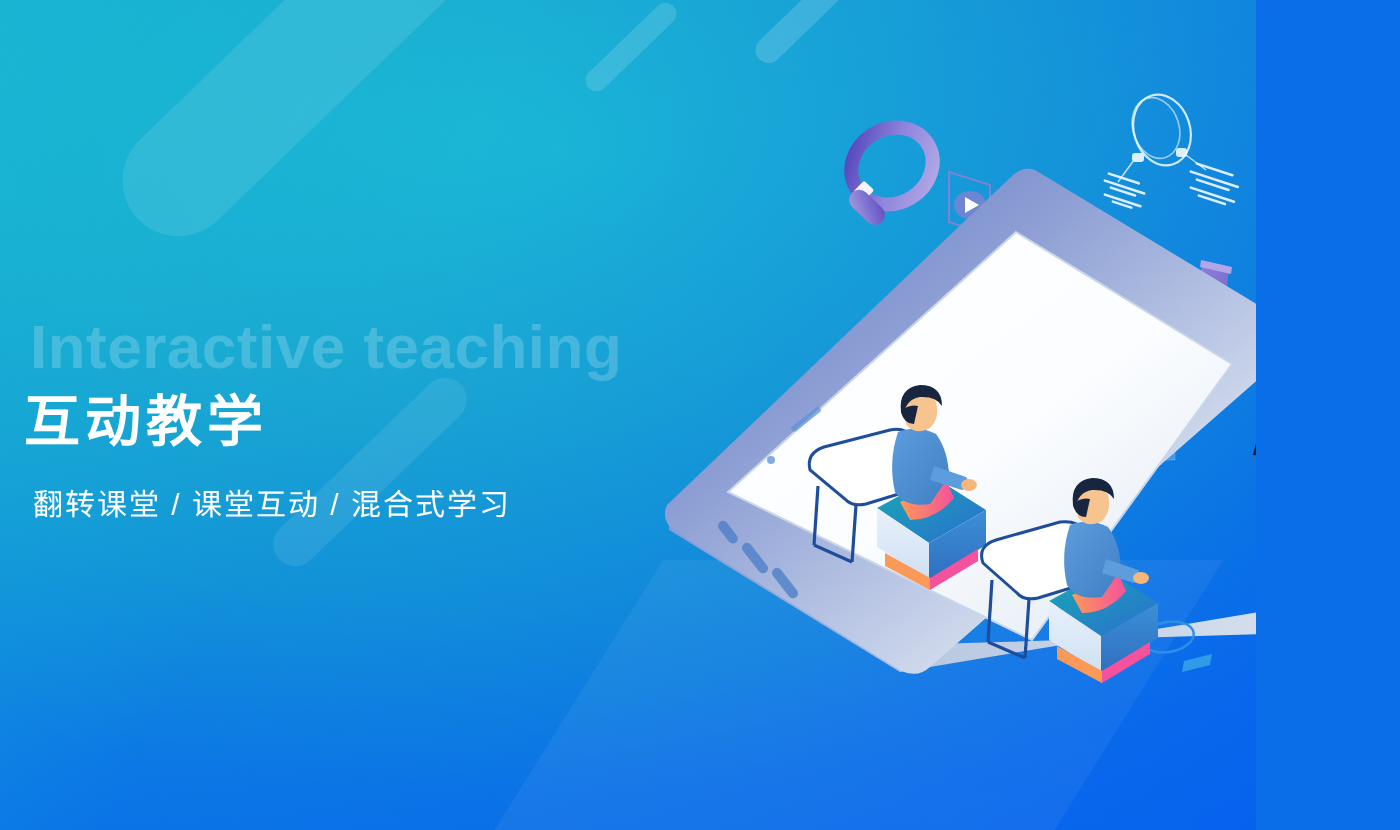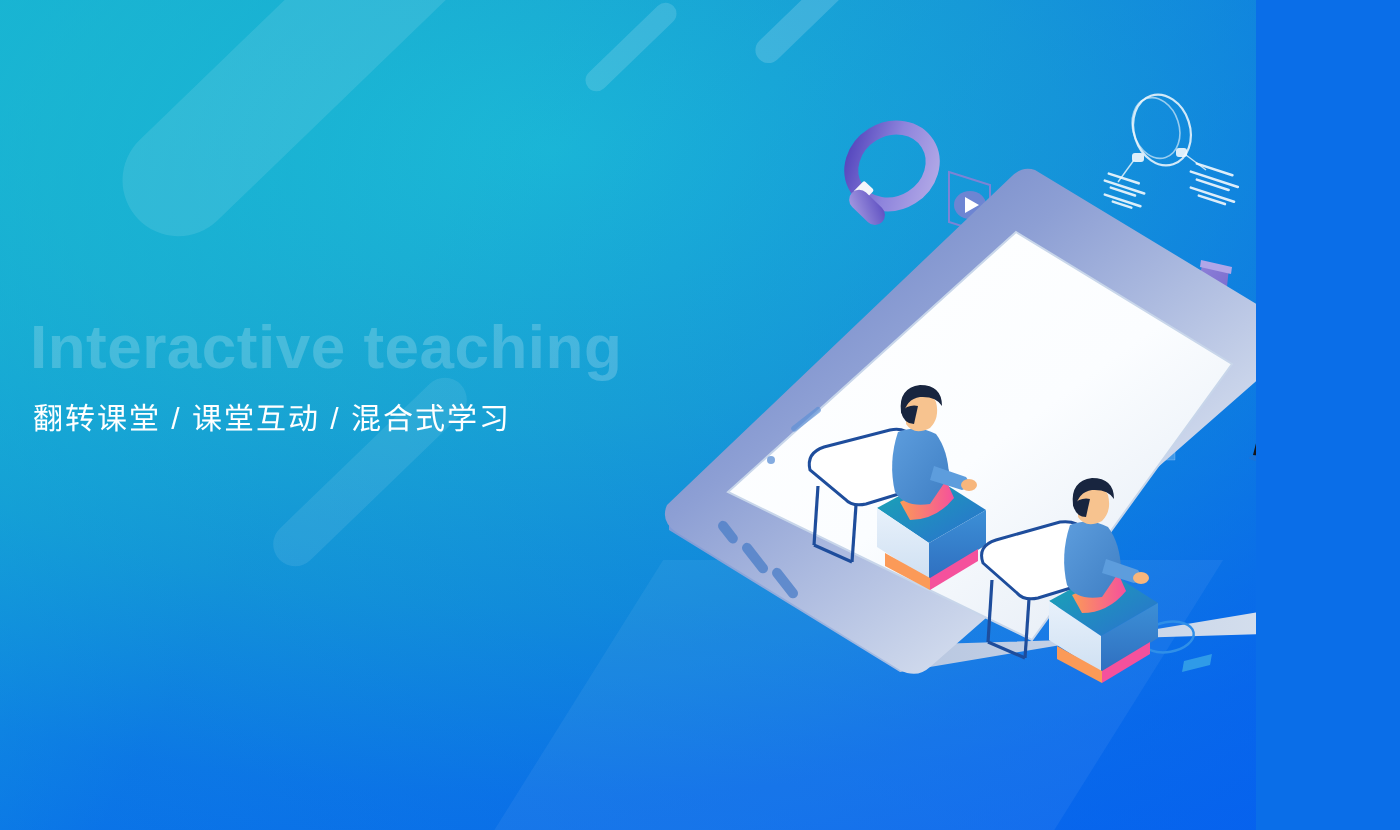--- a/index.html
+++ b/index.html
@@ -91,20 +91,21 @@
   <div class="bg-tint"></div>
 
   <div class="stripe s1"></div>
   <div class="stripe s2"></div>
   <div class="stripe s3"></div>
   <div class="stripe s4"></div>
   <div class="tablet-shadow"></div>
 
   <div class="text-block">
     <div class="ghost-title">Interactive teaching</div>
+    <h1 class="main-title">互动教学</h1>
     <div class="sub-title">翻转课堂 / 课堂互动 / 混合式学习</div>
   </div>
 
   <div class="illus">
   <svg width="1400" height="830" viewBox="0 0 1400 830" xmlns="http://www.w3.org/2000/svg">
     <defs>
       <linearGradient id="gTabletTop" x1="0" y1="0" x2="1" y2="1">
         <stop offset="0" stop-color="#5d74bf"></stop>
         <stop offset="0.35" stop-color="#8d9fd4"></stop>
         <stop offset="0.75" stop-color="#d7e0ef"></stop>

